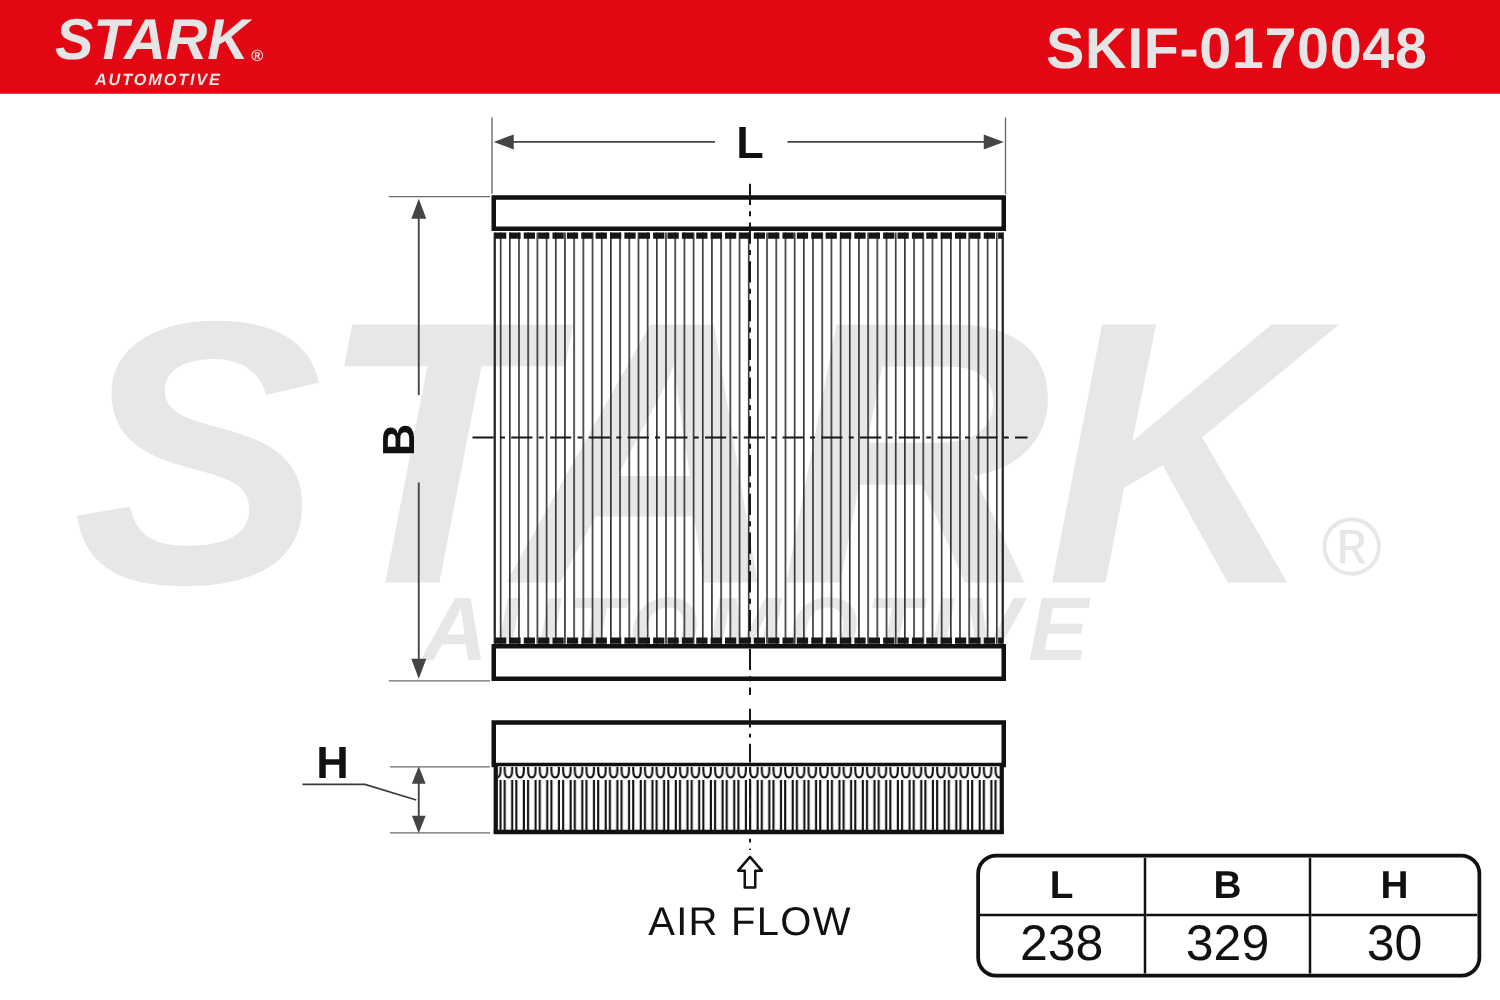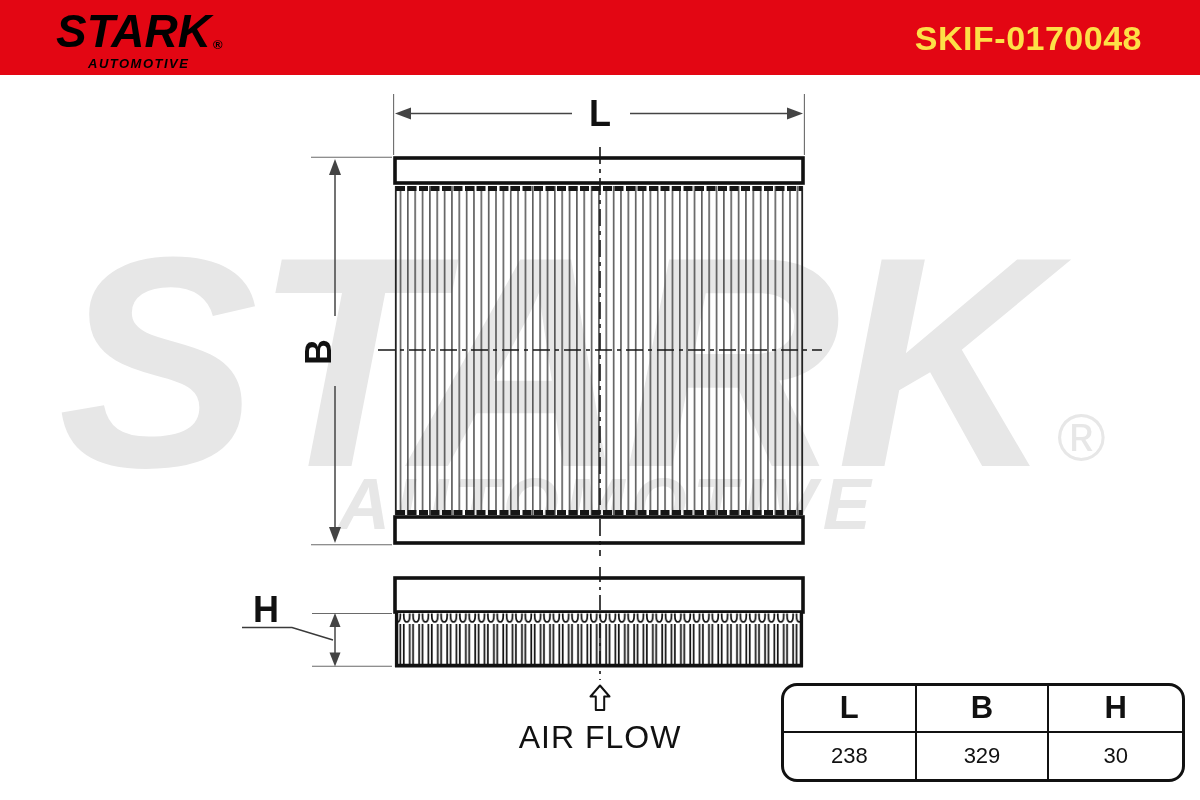--- a/index.html
+++ b/index.html
@@ -8,37 +8,37 @@
   #stage {
     position:relative; width:1200px; height:800px;
     background:#ffffff; overflow:hidden;
   }
 
   
   .header {
     position:absolute; left:0; top:0; width:1200px; height:75px;
     background:#e30613;
   }
-  .brand { position:absolute; left:56px; top:8px; color:#000000; }
+  .brand { position:absolute; left:44px; top:8px; color:#e5e5e5; }
   .brand-name {
     font-size:46px; font-weight:800; font-style:italic;
     letter-spacing:0px; line-height:1; display:inline-block;
   }
   .brand-reg {
     font-size:13px; font-weight:700; display:inline-block;
     vertical-align:baseline; position:relative; top:2px; left:2px;
   }
   .brand-sub {
     position:absolute; left:32px; top:48px;
     font-size:13px; font-weight:700; font-style:italic; letter-spacing:1.5px;
     white-space:nowrap;
   }
   .part-number {
     position:absolute; right:58px; top:50%; transform:translateY(-50%);
-    color:#fde047; font-size:34px; font-weight:700; letter-spacing:0.5px;
+    color:#e5e5e5; font-size:46px; font-weight:700; letter-spacing:0.5px;
     white-space:nowrap;
   }
 
   
   .wm { position:absolute; inset:0; color:#e7e7e7; pointer-events:none; }
   .wm-stark {
     position:absolute; left:58px; top:212px;
     font-size:300px; line-height:1; font-weight:800; font-style:italic;
     letter-spacing:-4px; white-space:nowrap;
   }
@@ -65,21 +65,21 @@
 
   
   .dim-table {
     position:absolute; left:781px; top:683px; width:404px; height:99px;
     border:3px solid #111111; border-radius:16px; background:#ffffff;
     display:grid; grid-template-columns:1fr 1fr 1fr; grid-template-rows:1fr 1fr;
     overflow:hidden;
   }
   .dim-cell {
     display:flex; align-items:center; justify-content:center;
-    color:#111111; font-size:22px;
+    color:#111111; font-size:40px;
   }
   .dim-cell.hdr { font-weight:700; font-size:31px; }
   .dim-cell:not(:nth-child(3n)) { border-right:2px solid #111111; }
   .dim-cell:nth-child(-n+3) { border-bottom:2px solid #111111; }
 </style>
 </head>
 <body>
 
 <div id="stage">
 

